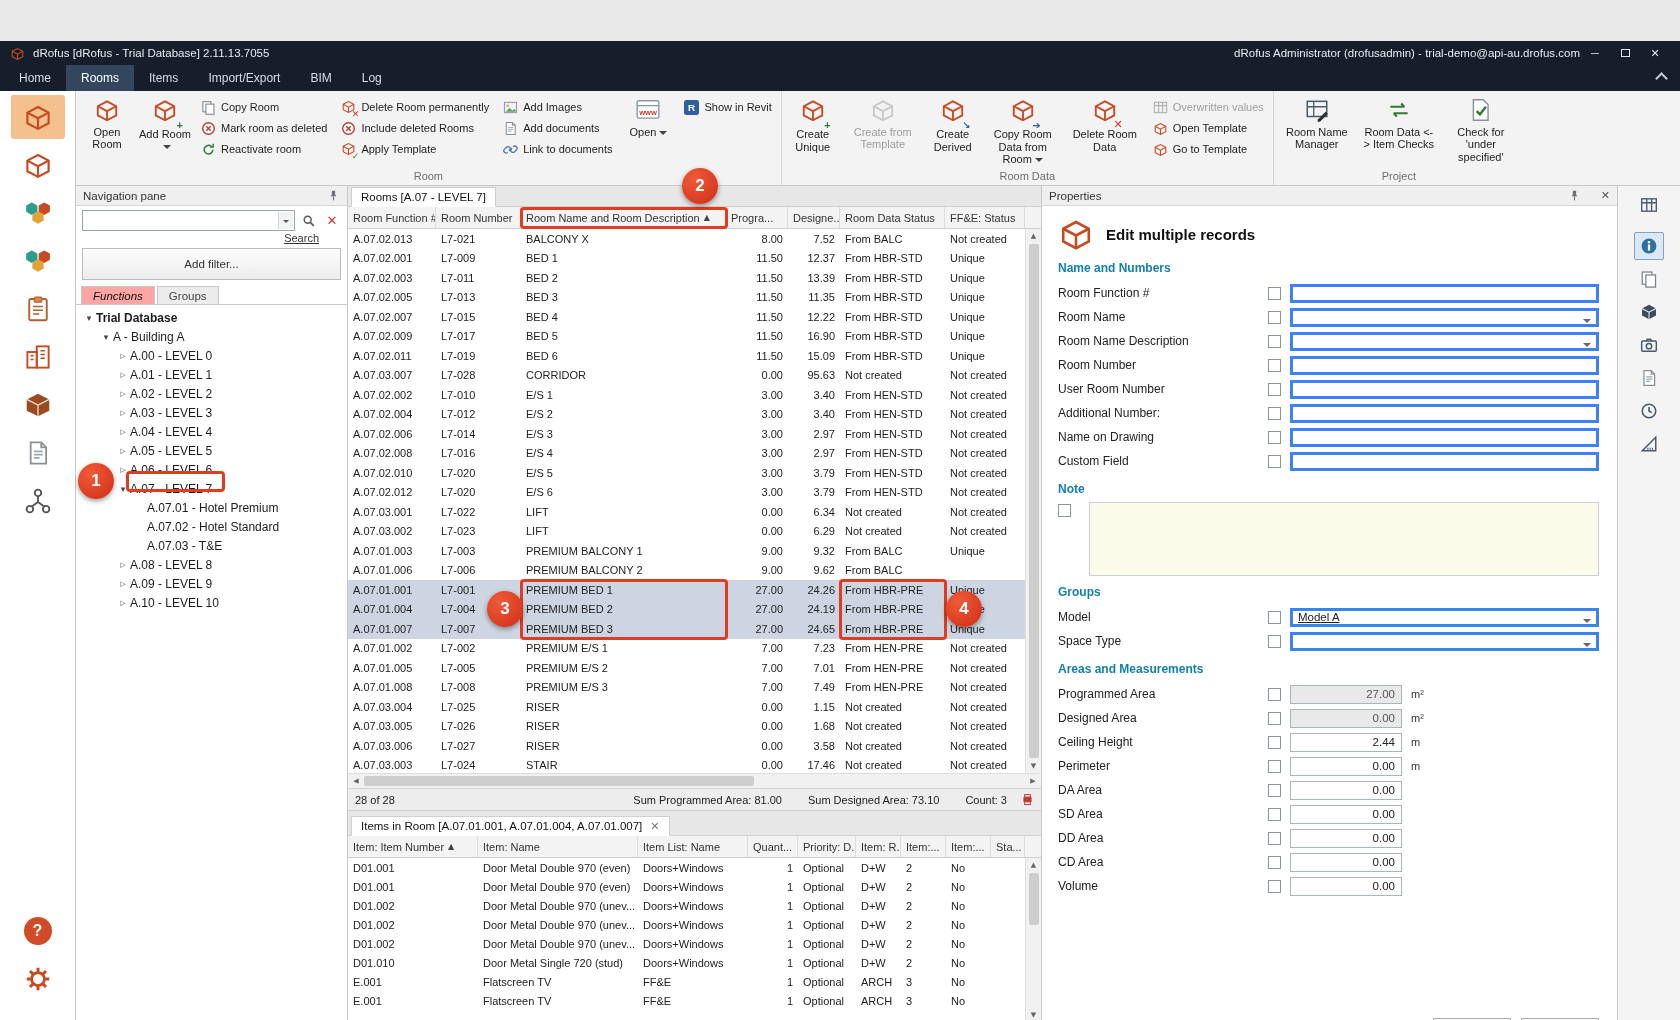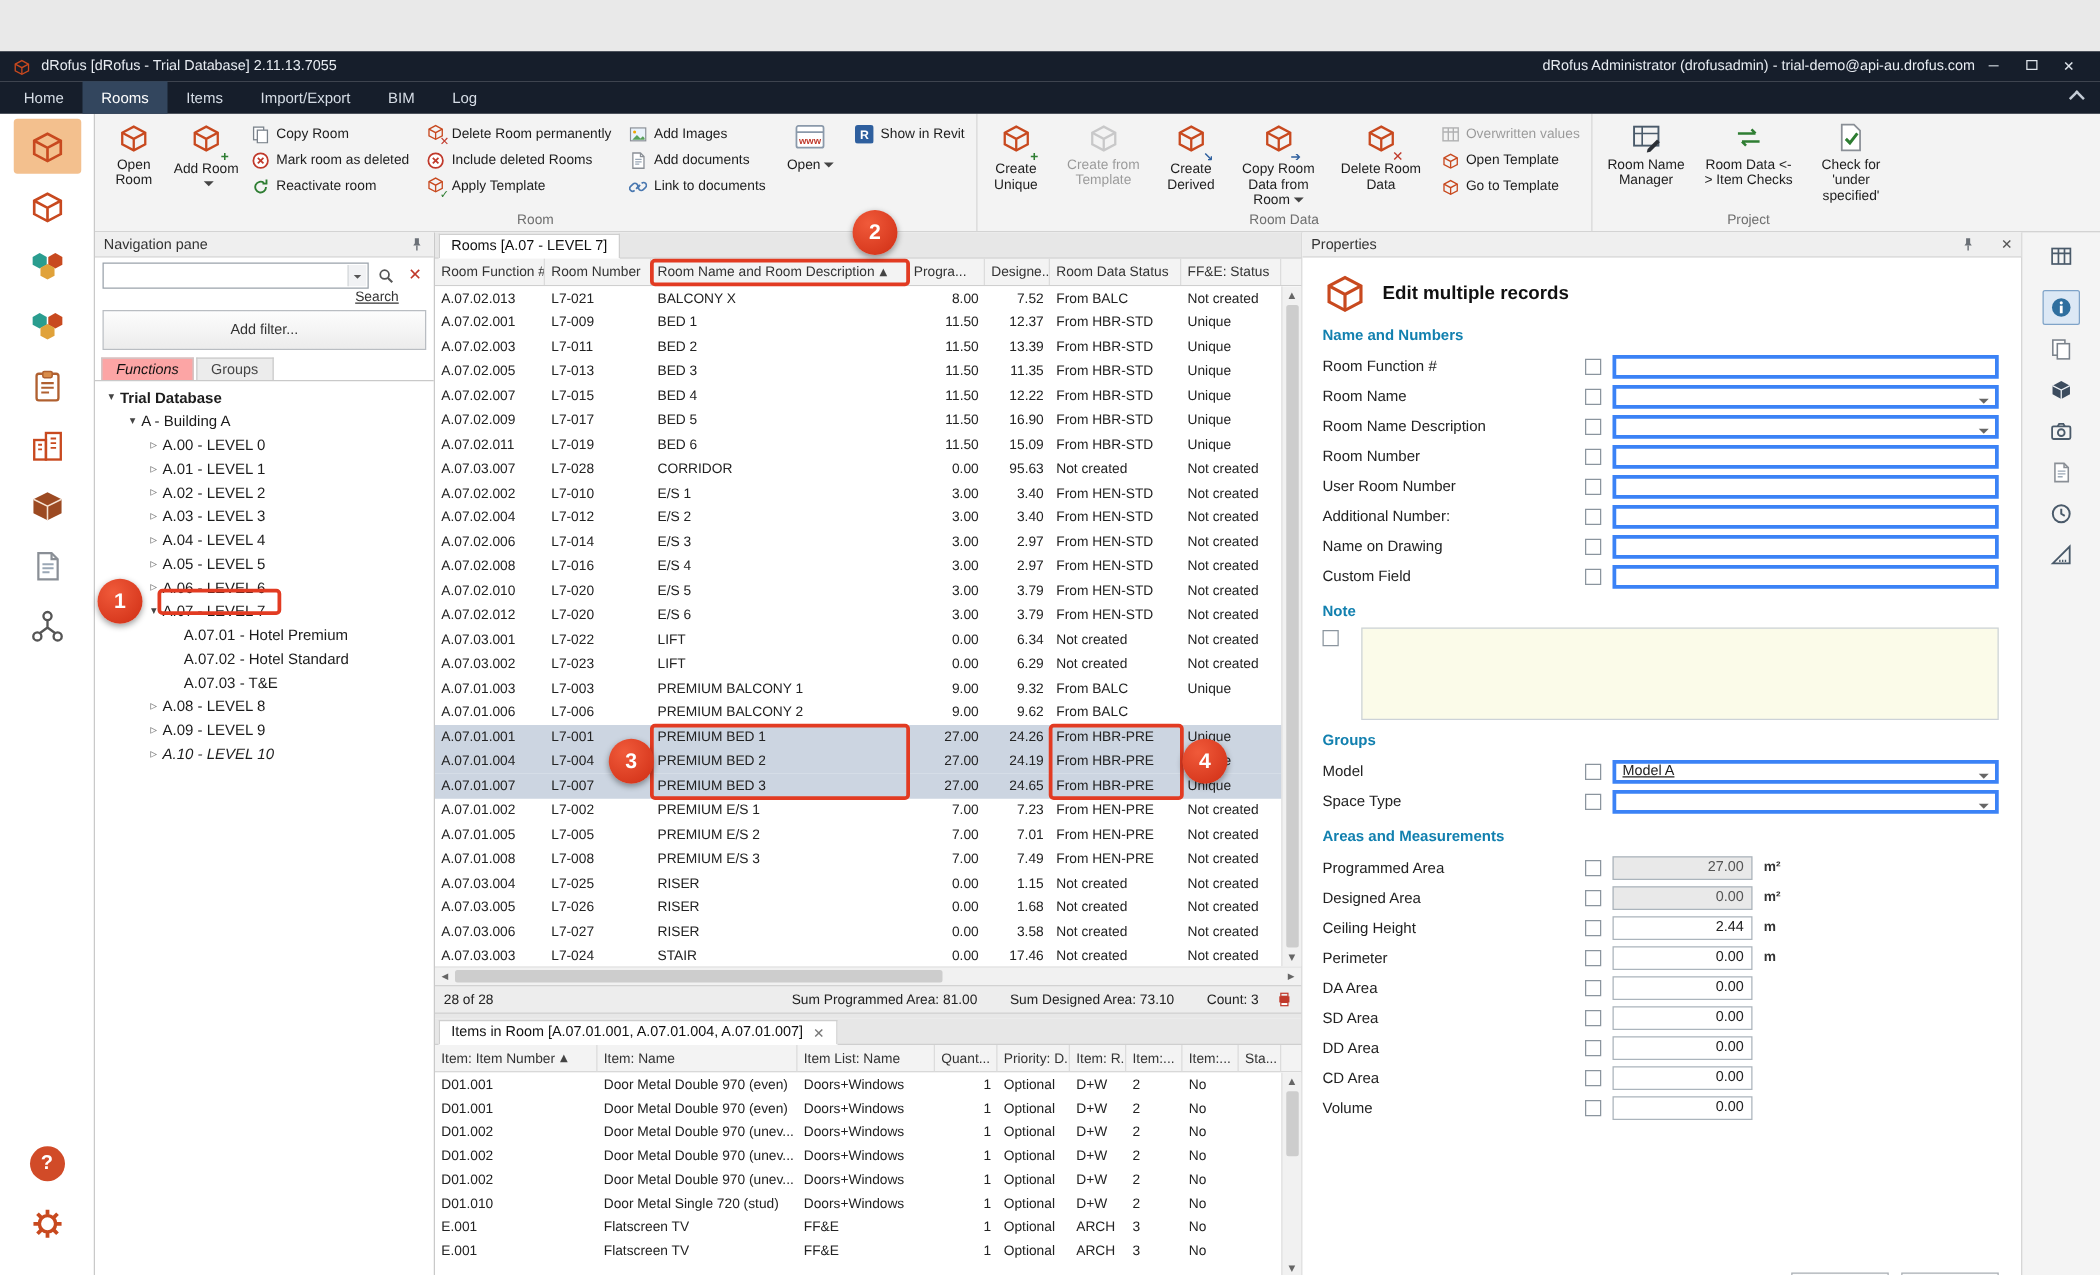--- a/index.html
+++ b/index.html
@@ -117,21 +117,21 @@
   .sect { color:#1280af; font-weight:bold; font-size:12px; margin:9px 0 6px; }
   .frow { display:flex; align-items:center; height:24px; }
   .flabel { width:210px; font-size:12px; color:#222; flex:none; }
   .fcheck { width:13px; height:13px; border:1px solid #8b959e; background:#fff; margin-right:9px; flex:none; }
   .finput { flex:1; height:19px; border:3px solid #3b82f6; background:#fff; position:relative; display:flex; align-items:center; padding:0 5px; font-size:11.5px; color:#222;text-decoration:underline; }
   .frow.type-dropdown .finput::after { content:""; position:absolute; right:5px; top:8px; border:4px solid transparent; border-top-color:#666; }
   .noterow { display:flex; align-items:flex-start; margin:2px 0 4px; }
   .notebox { flex:1; height:74px; border:1px solid #ccd2d8; background:#fbfbe9; margin-left:9px; }
   .aval { width:112px; height:19px; border:1px solid #abb4bc; background:#fff; display:flex; align-items:center; justify-content:flex-end; padding:0 6px; font-size:11.5px; flex:none; color:#222; }
   .frow.disabled .aval { background:#e9e9e9; color:#555; }
-  .aunit { padding-left:9px; font-size:11px; color:#333;font-weight:bold; }
+  .aunit { padding-left:9px; font-size:11px; color:#333; }
   .props-footer { height:38px; display:flex; align-items:center; justify-content:flex-end; gap:10px; padding:0 18px 10px; flex:none; }
   .btn { width:78px; height:38px; border:1px solid #a8adb3; background:linear-gradient(#fdfdfd,#ececec); display:flex; align-items:center; justify-content:center; font-size:12px; color:#222; }
 
   
   .right-strip { flex:1; background:#f4f4f4; display:flex; flex-direction:column; align-items:center; padding-top:5px; gap:5px; }
   .rs-btn { width:30px; height:28px; display:flex; align-items:center; justify-content:center; border:1px solid transparent; border-radius:2px; }
   .rs-btn svg { width:18px; height:18px; }
   .rs-btn.active { border-color:#7fa3c8; background:#dce8f5; }
   .rs-btn.first { margin-bottom:8px; }
 
@@ -656,21 +656,21 @@
               <div class="titem arrow-closed" style="padding-left: 40px;">
                 <span class="arrow"></span>
                 <span class="tlabel">A.08 - LEVEL 8</span>
               </div>
 
               <div class="titem arrow-closed" style="padding-left: 40px;">
                 <span class="arrow"></span>
                 <span class="tlabel">A.09 - LEVEL 9</span>
               </div>
 
-              <div class="titem arrow-closed" style="padding-left: 40px; font-style: italic;">
+              <div class="titem arrow-closed" style="padding-left: 40px;">
                 <span class="arrow"></span>
                 <span class="tlabel">A.10 - LEVEL 10</span>
               </div>
             </div>
         </div>
 
         <div class="center">
           <div class="doc-tabstrip">
             <div class="doc-tab">
                 <span>Rooms [A.07 - LEVEL 7]</span>

